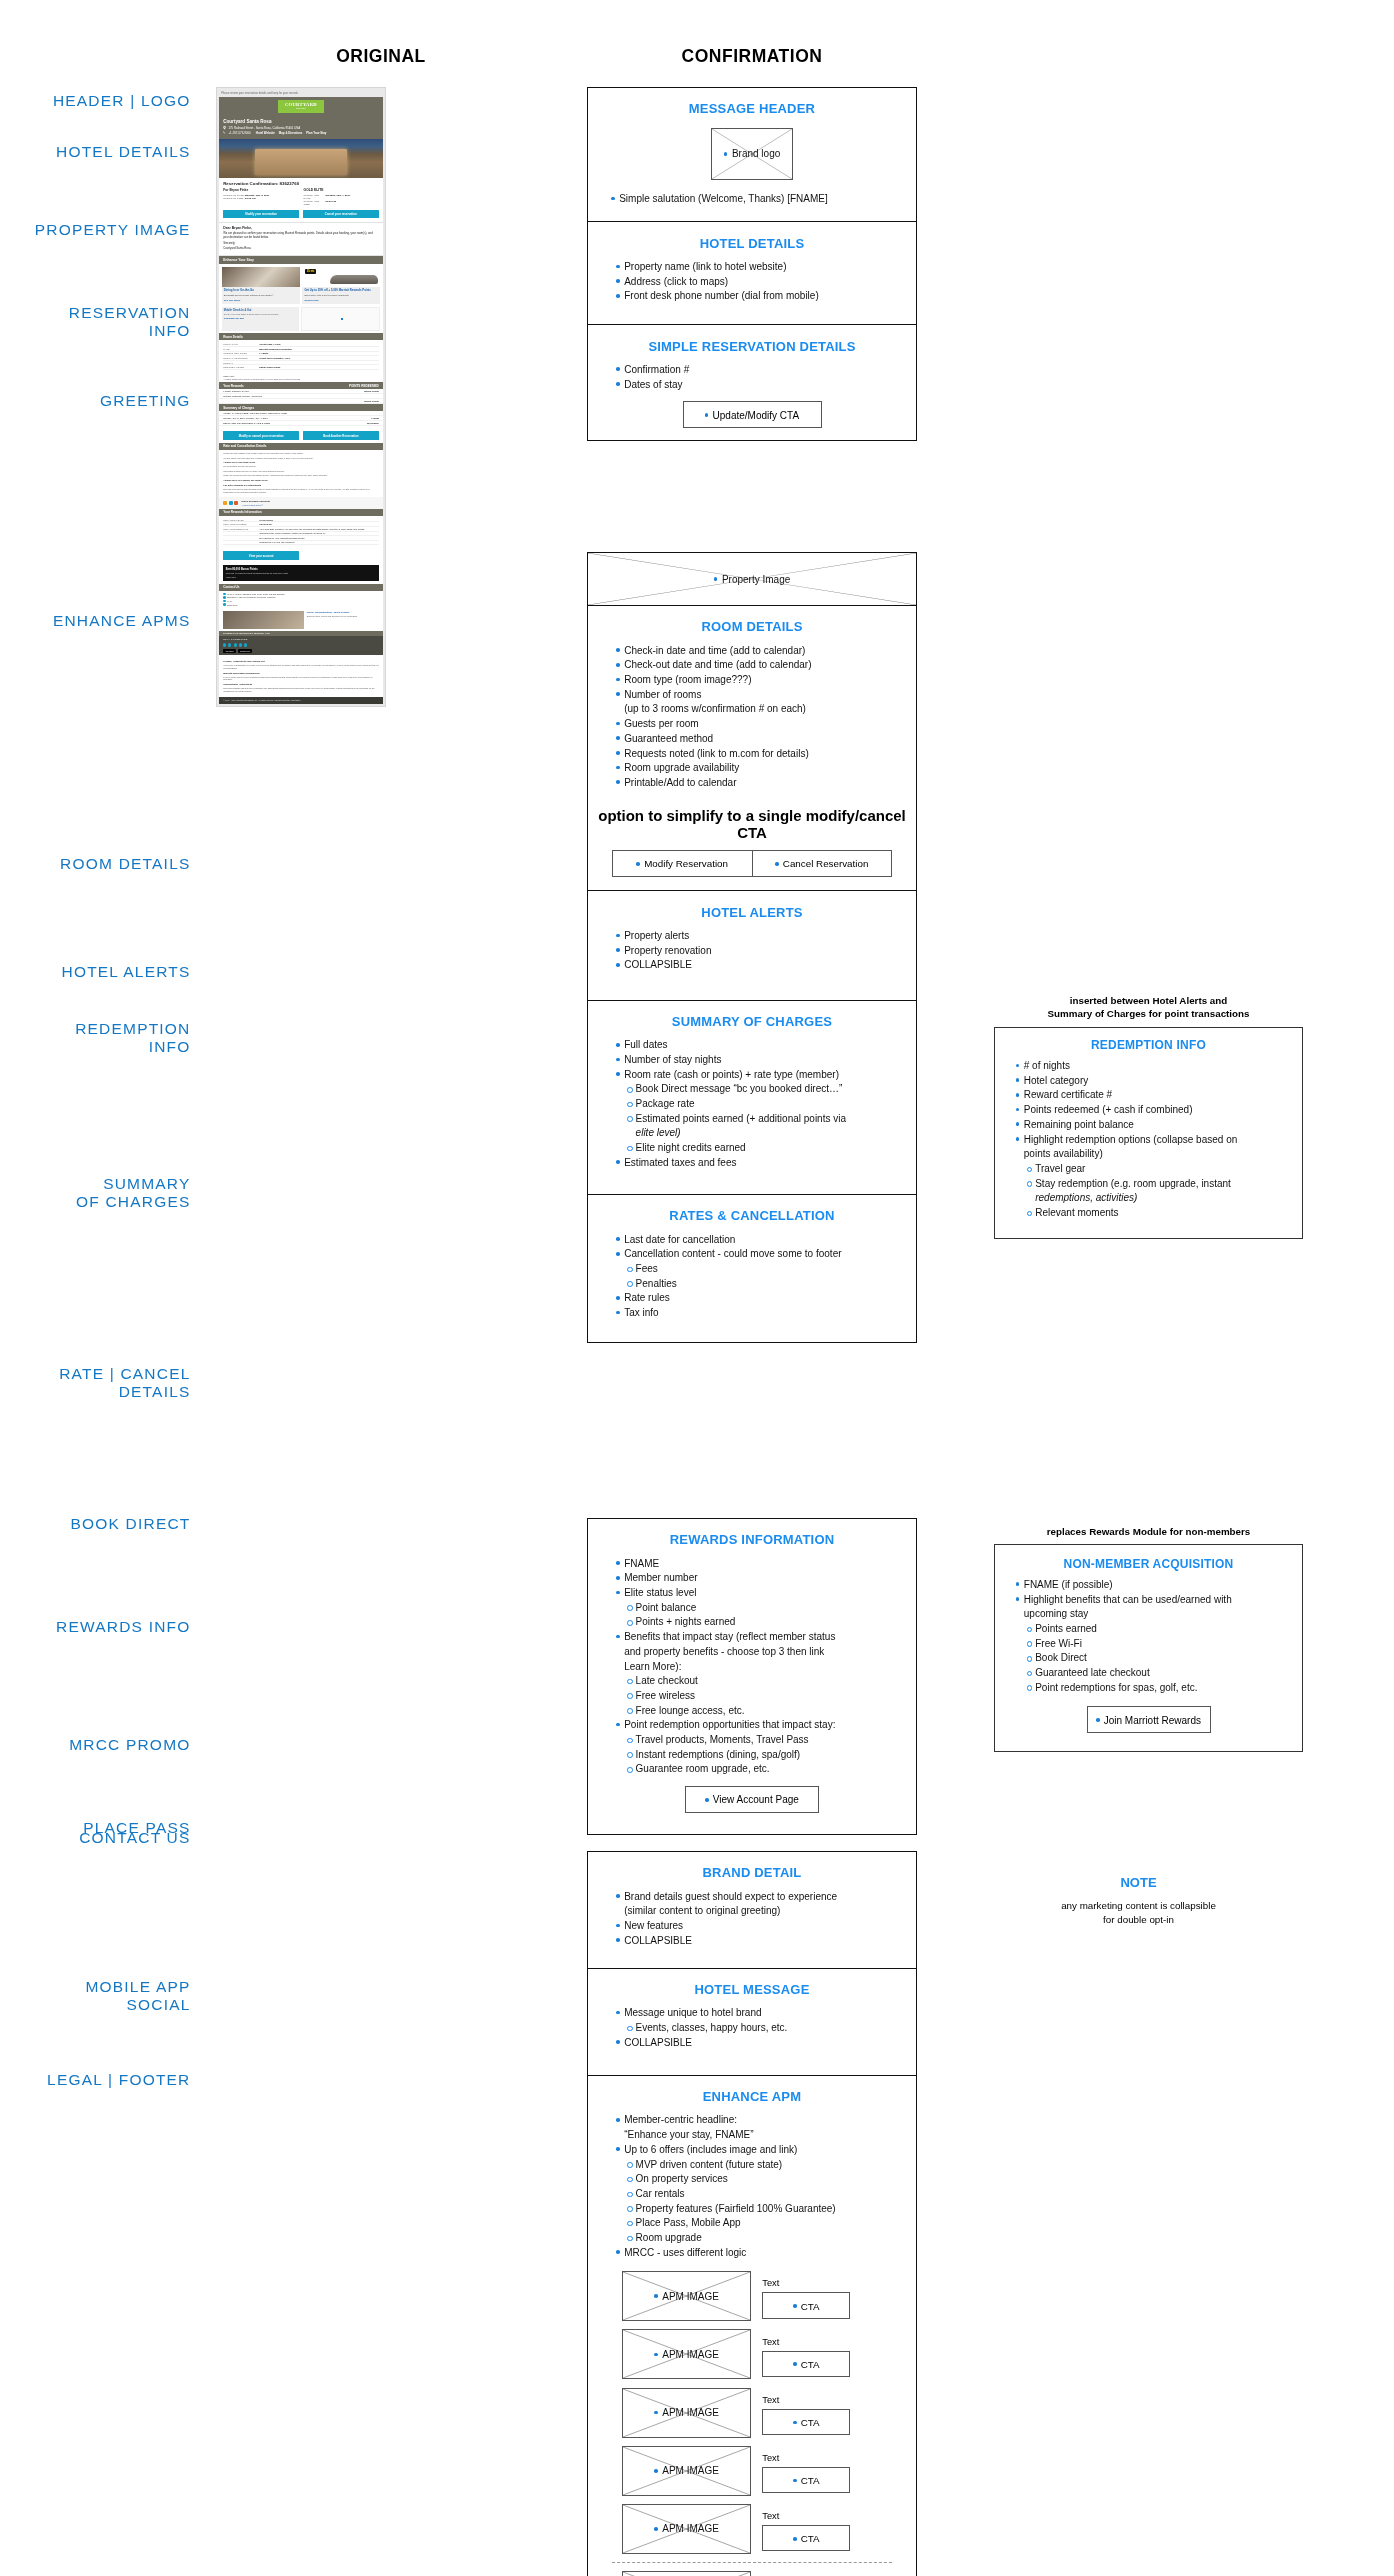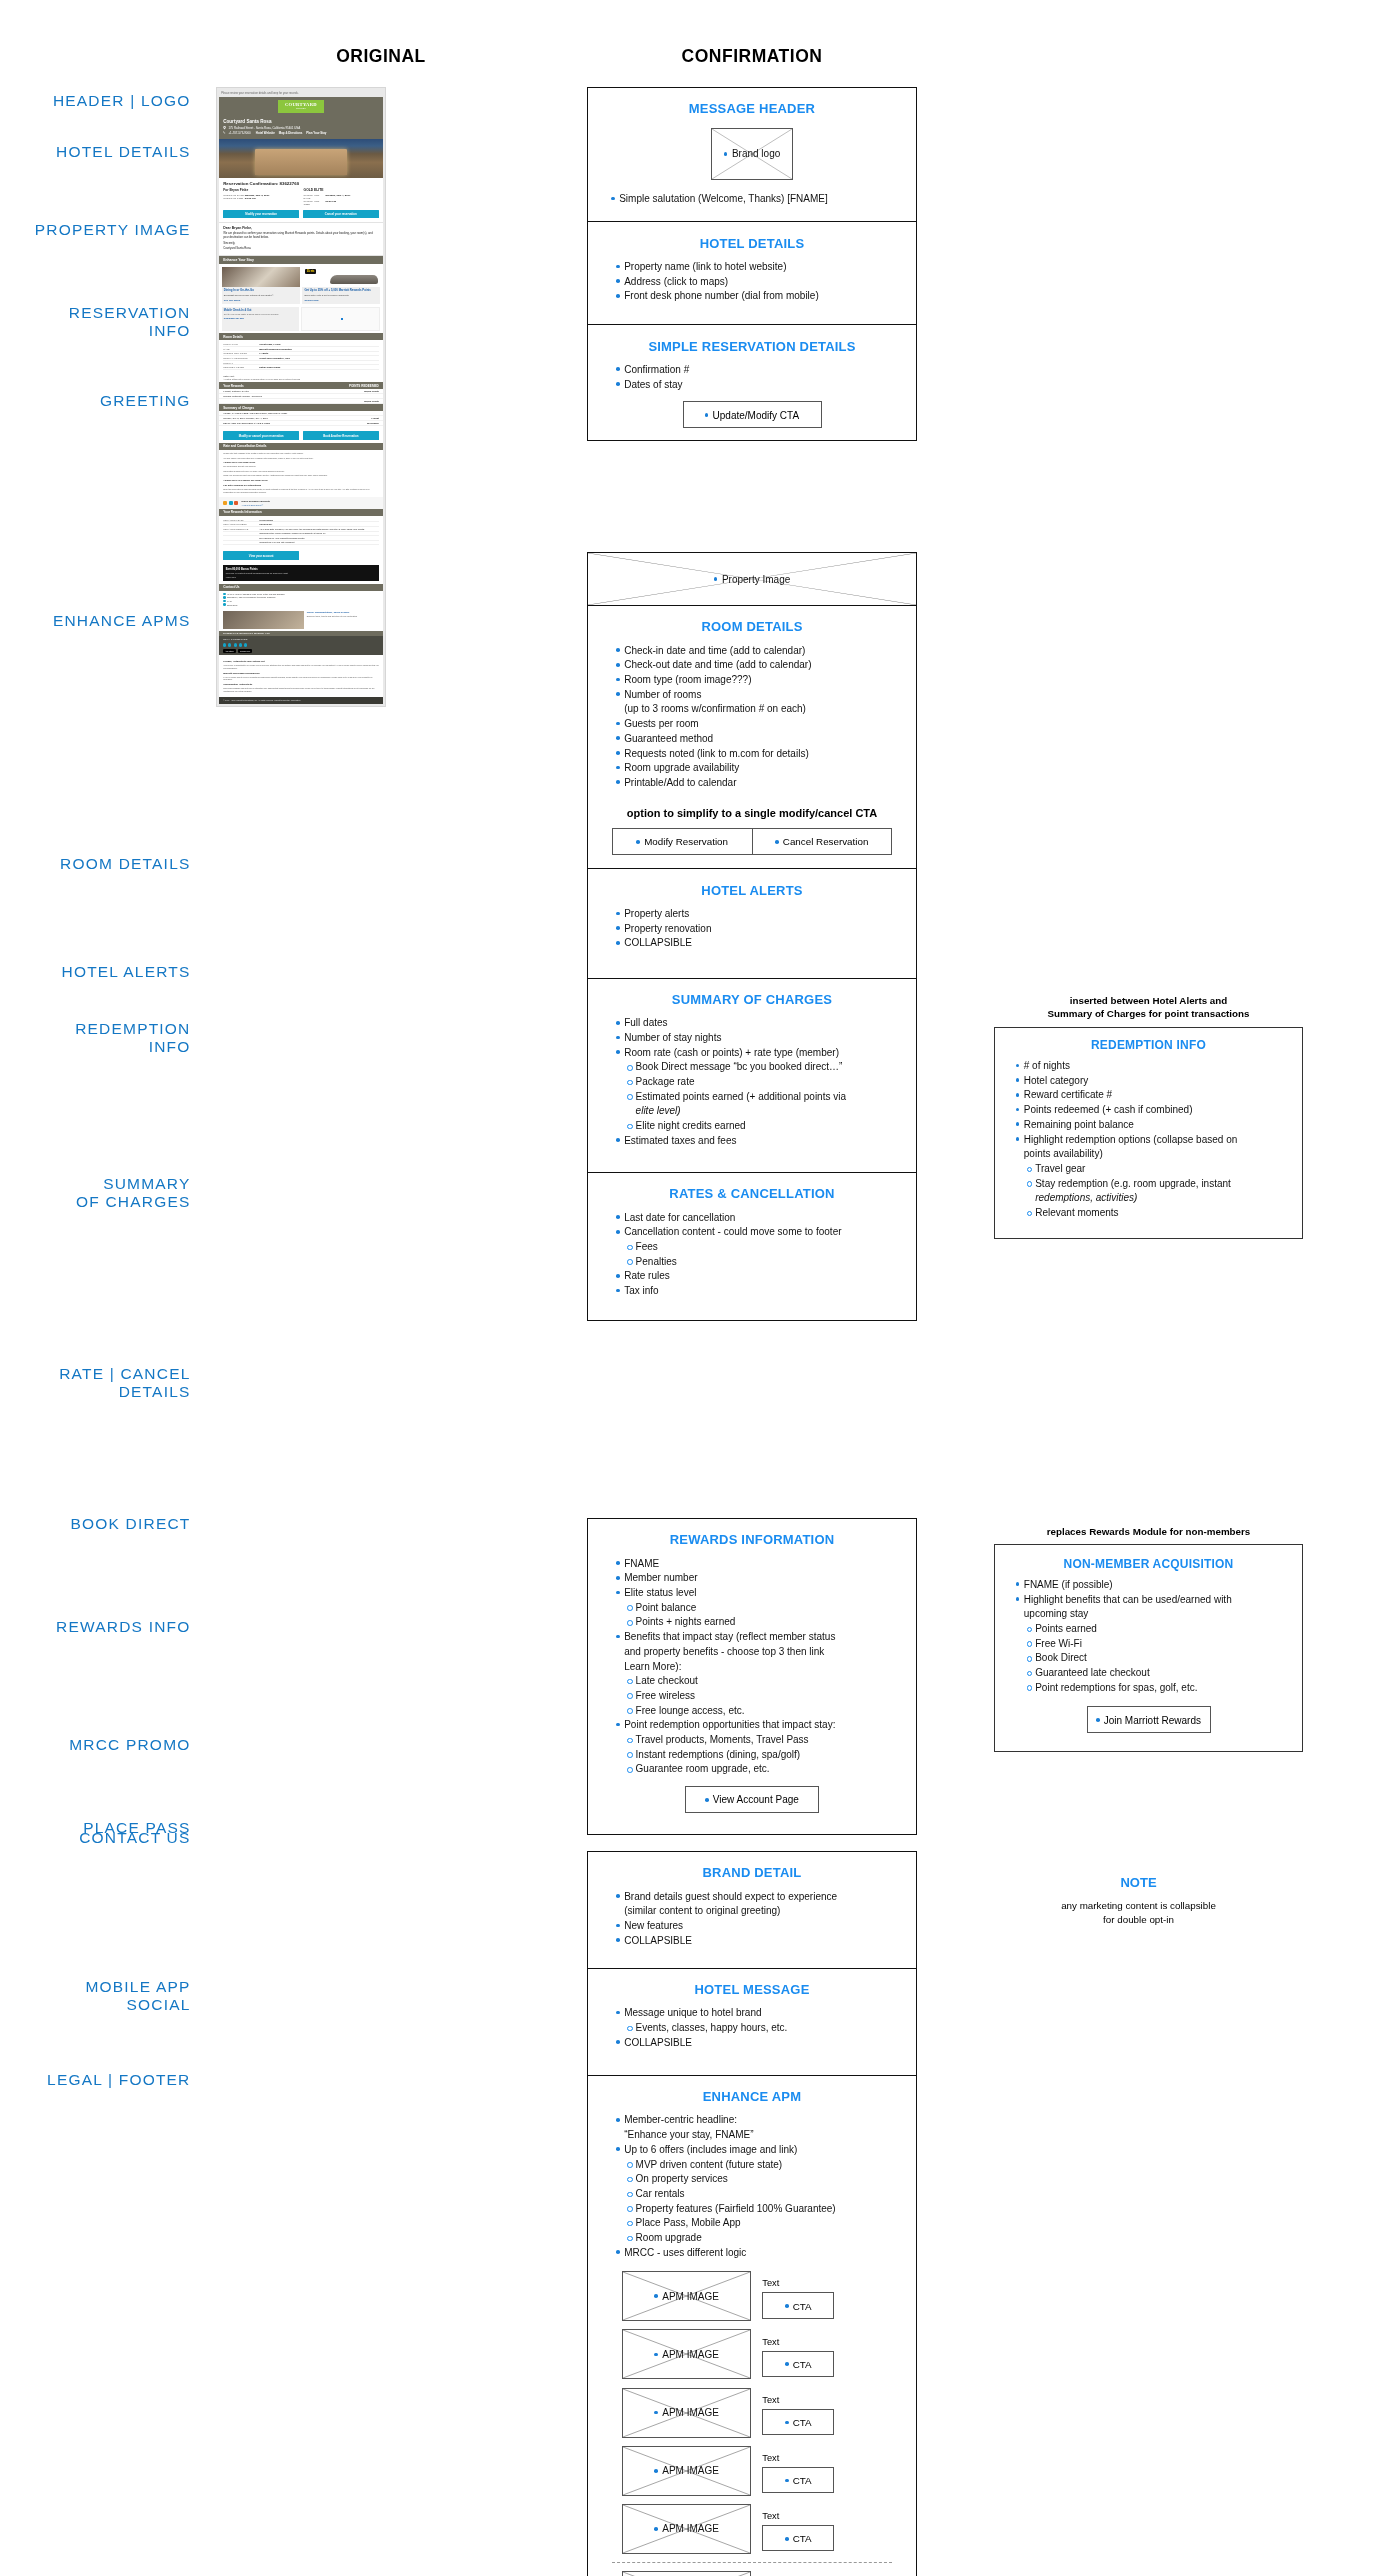--- a/index.html
+++ b/index.html
@@ -240,29 +240,29 @@
 
   .xbox { position:relative; background:#fff; border:0.5px solid #555; }
   .xbox svg { position:absolute; inset:0; width:100%; height:100%; }
   .xbox .lbl {
     position:absolute; inset:0;
     display:flex; align-items:center; justify-content:center;
     font-size:10px; color:#111;
   }
   .xbox .lbl .d { width:3.6px;height:3.6px;border-radius:50%;background:#1a7fd8; margin-right:4.6px; }
 
-  .center-note { text-align:center; font-weight:bold; font-size:11px; padding:3.1px 0 1px; }
+  .center-note { text-align:center; font-weight:bold; font-size:15px; padding:3.1px 0 1px; }
 
   
   .apmrow { display:flex; align-items:flex-start; gap:11.3px; padding:0 0 0 34px; margin-bottom:8.2px; }
   .apmrow .imgbox { width:129px; height:50px; }
   .apmrow .right { padding-top:7.2px; }
   .apmrow .right .txt { font-size:9.3px; margin-bottom:4.1px; }
   .apmrow .right .cbox {
-    width:72px; border:0.7px solid #555; text-align:center; padding:6.2px 0; font-size:9.8px;
+    width:88px; border:0.7px solid #555; text-align:center; padding:6.2px 0; font-size:9.8px;
   }
   .dashdiv { border-top:1px dashed #999; margin:8.2px 24px; }
 
   
   .callout { position:absolute; }
   .callout .cap {
     text-align:center; font-size:9.8px; font-weight:bold; line-height:1.35; margin-bottom:6.2px;
   }
   .callout .panel { border:0.7px solid #333; background:#fff; }
 

